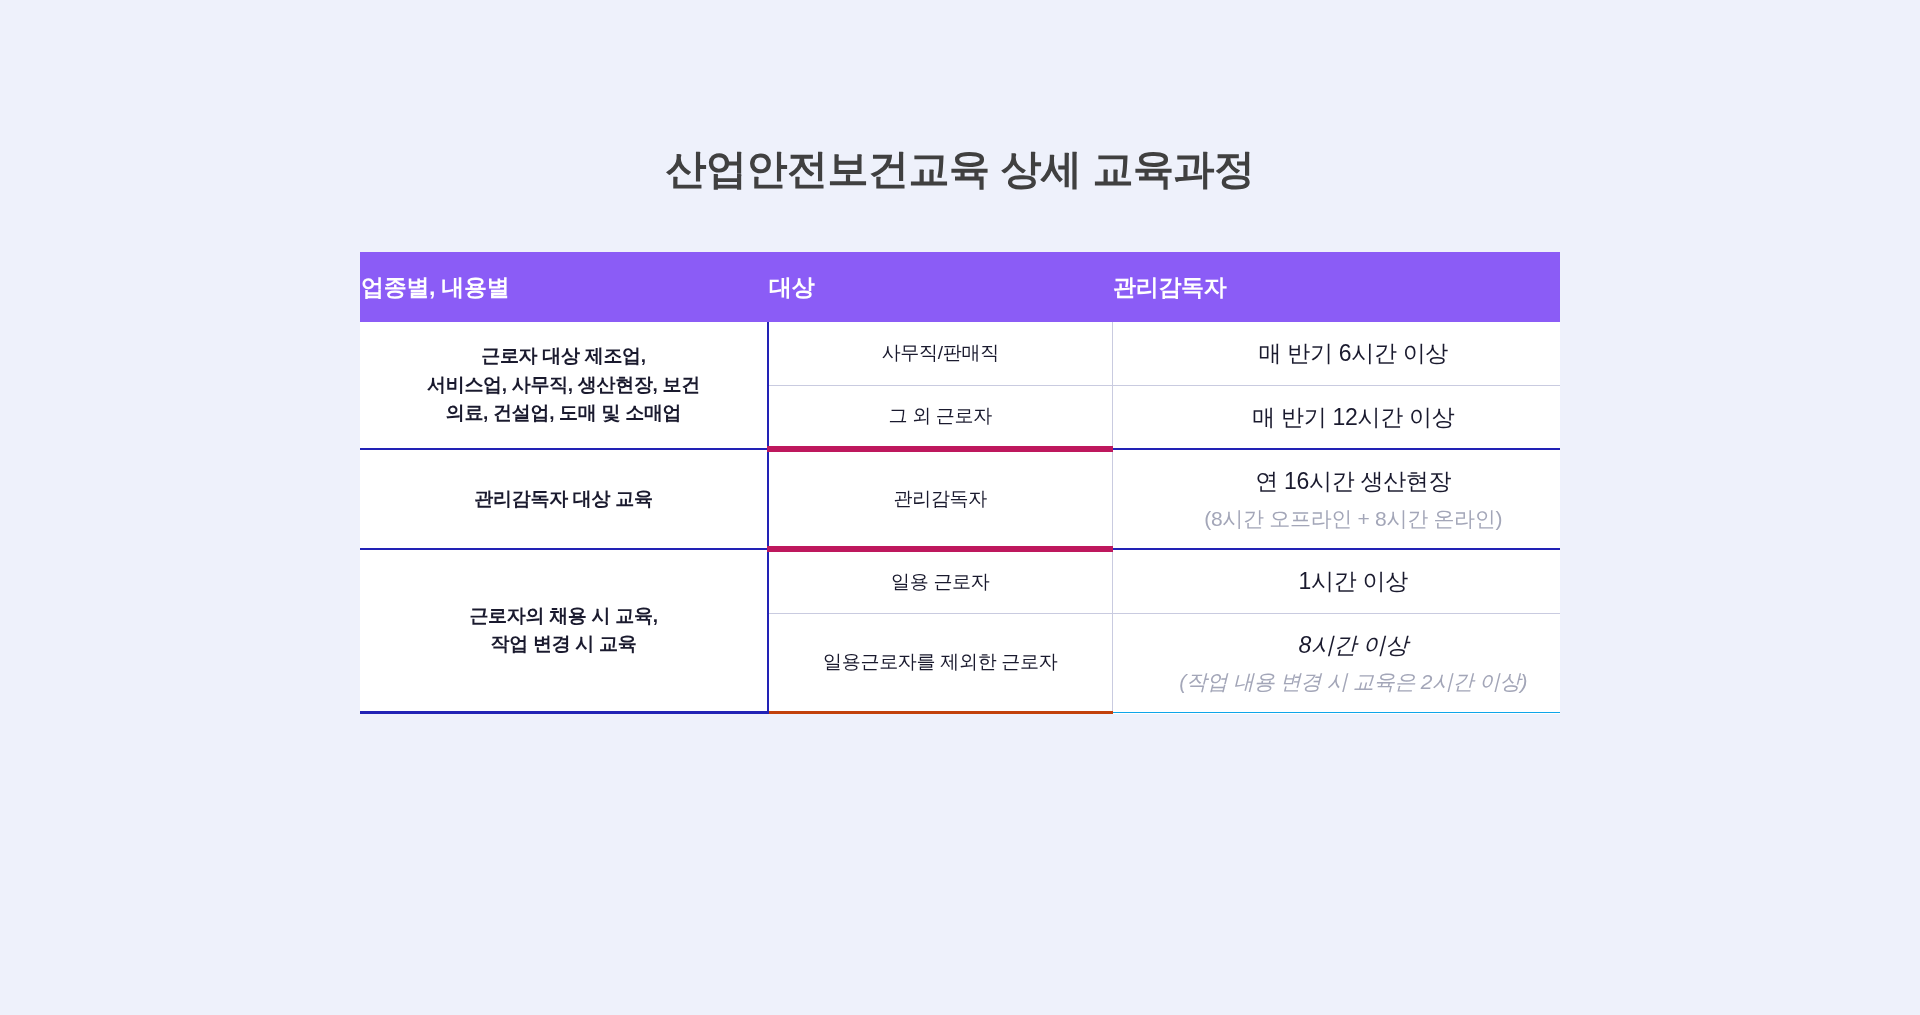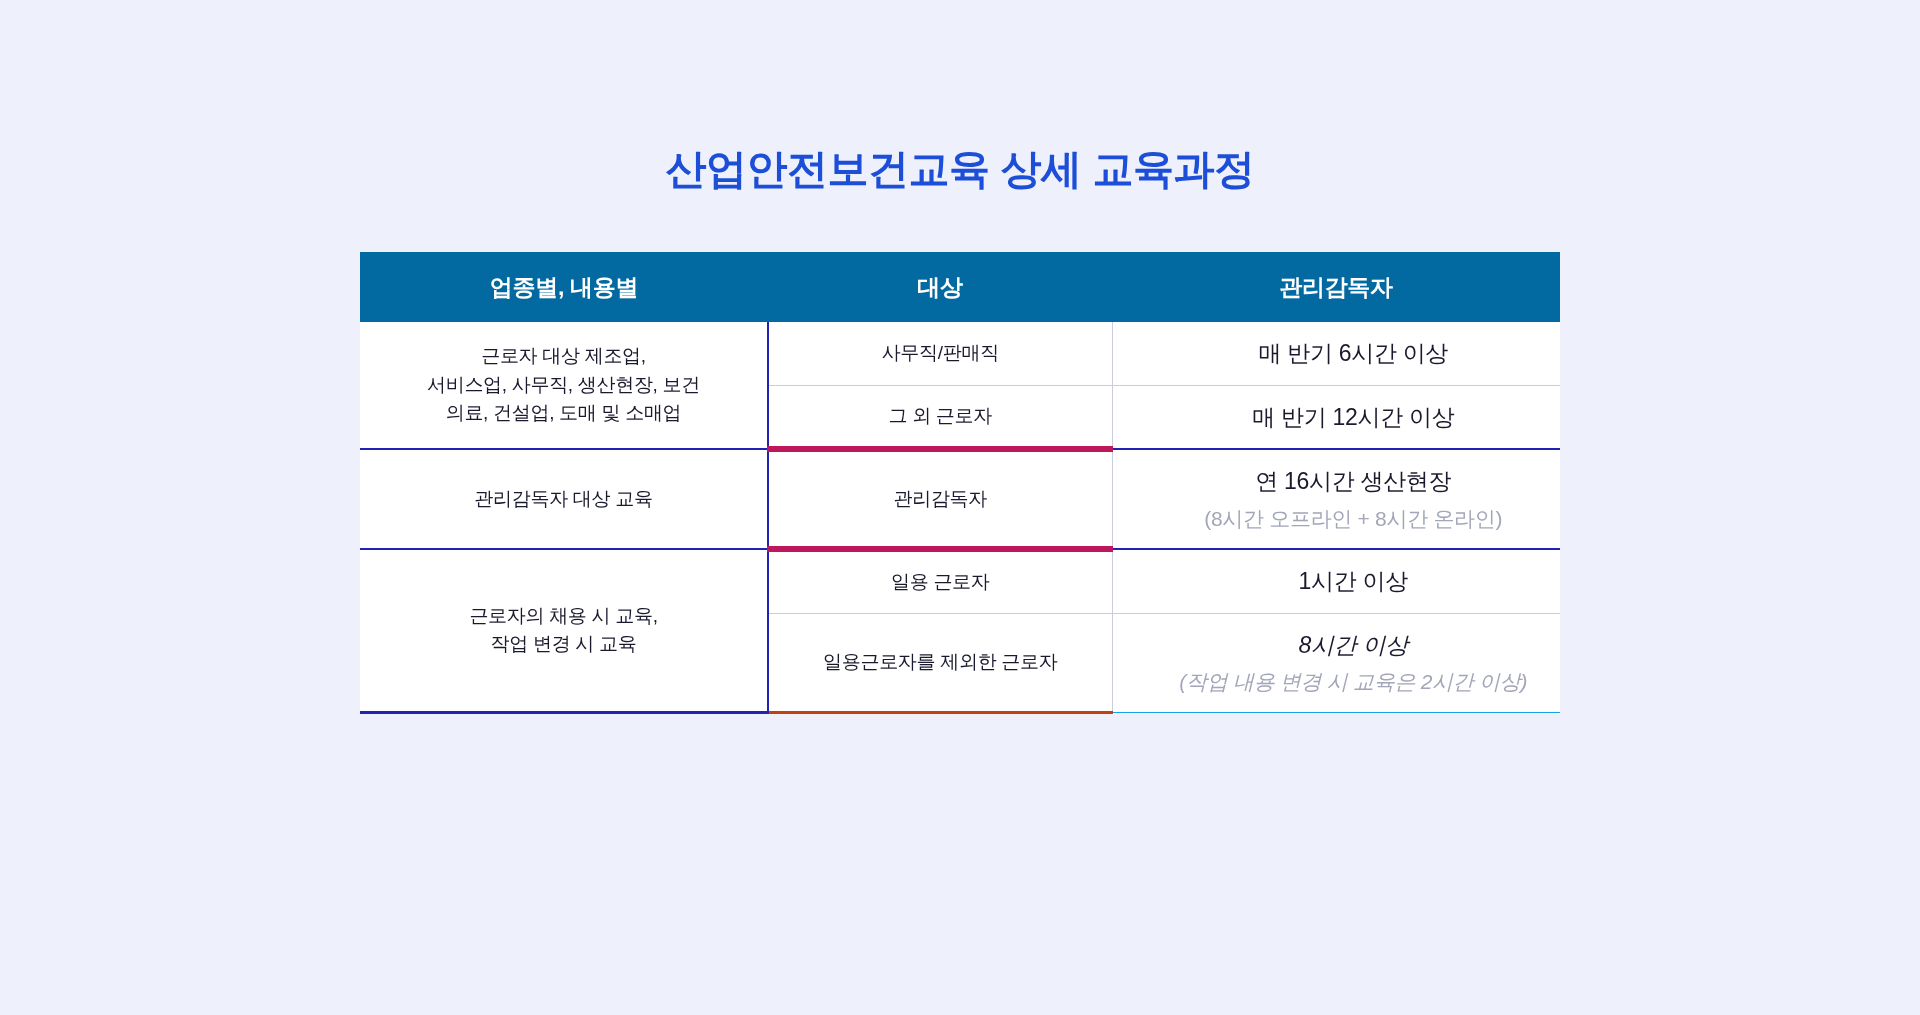--- a/index.html
+++ b/index.html
@@ -19,43 +19,43 @@
     height: 1015px;
   }
   .title {
     position: absolute;
     top: 142px;
     left: 0;
     width: 1920px;
     text-align: center;
     font-size: 41px;
     font-weight: bold;
-    color: #1d4ed8;
+    color: #404040;
     letter-spacing: -0.5px;
   }
   .table-wrap {
     position: absolute;
     left: 360px;
     top: 252px;
     width: 1200px;
   }
   table.course-table {
     border-collapse: collapse;
     width: 1200px;
     table-layout: fixed;
     background: #ffffff;
   }
   table.course-table thead th {
-    background: #0369a1;
+    background: #8b5cf6;
     color: #ffffff;
     font-size: 23px;
     font-weight: bold;
     height: 68px;
     vertical-align: middle;
-    text-align: center;
+    text-align: left;
     border: none;
     letter-spacing: -0.3px;
   }
   table.course-table tbody td {
     font-size: 19px;
     color: #1a1a2e;
     text-align: center;
     vertical-align: middle;
     background: #ffffff;
     letter-spacing: -0.3px;
@@ -96,20 +96,21 @@
     display: block;
   }
   .time-note {
     font-size: 21px;
     color: #a3a6b8;
     display: block;
     margin-top: 4px;
   }
   .multiline {
     white-space: pre-line;
+    font-weight: bold;
   }
 </style>
 </head>
 <body>
 
 <div class="page">
 
   <div class="title">산업안전보건교육 상세 교육과정</div>
 
   <div class="table-wrap">

